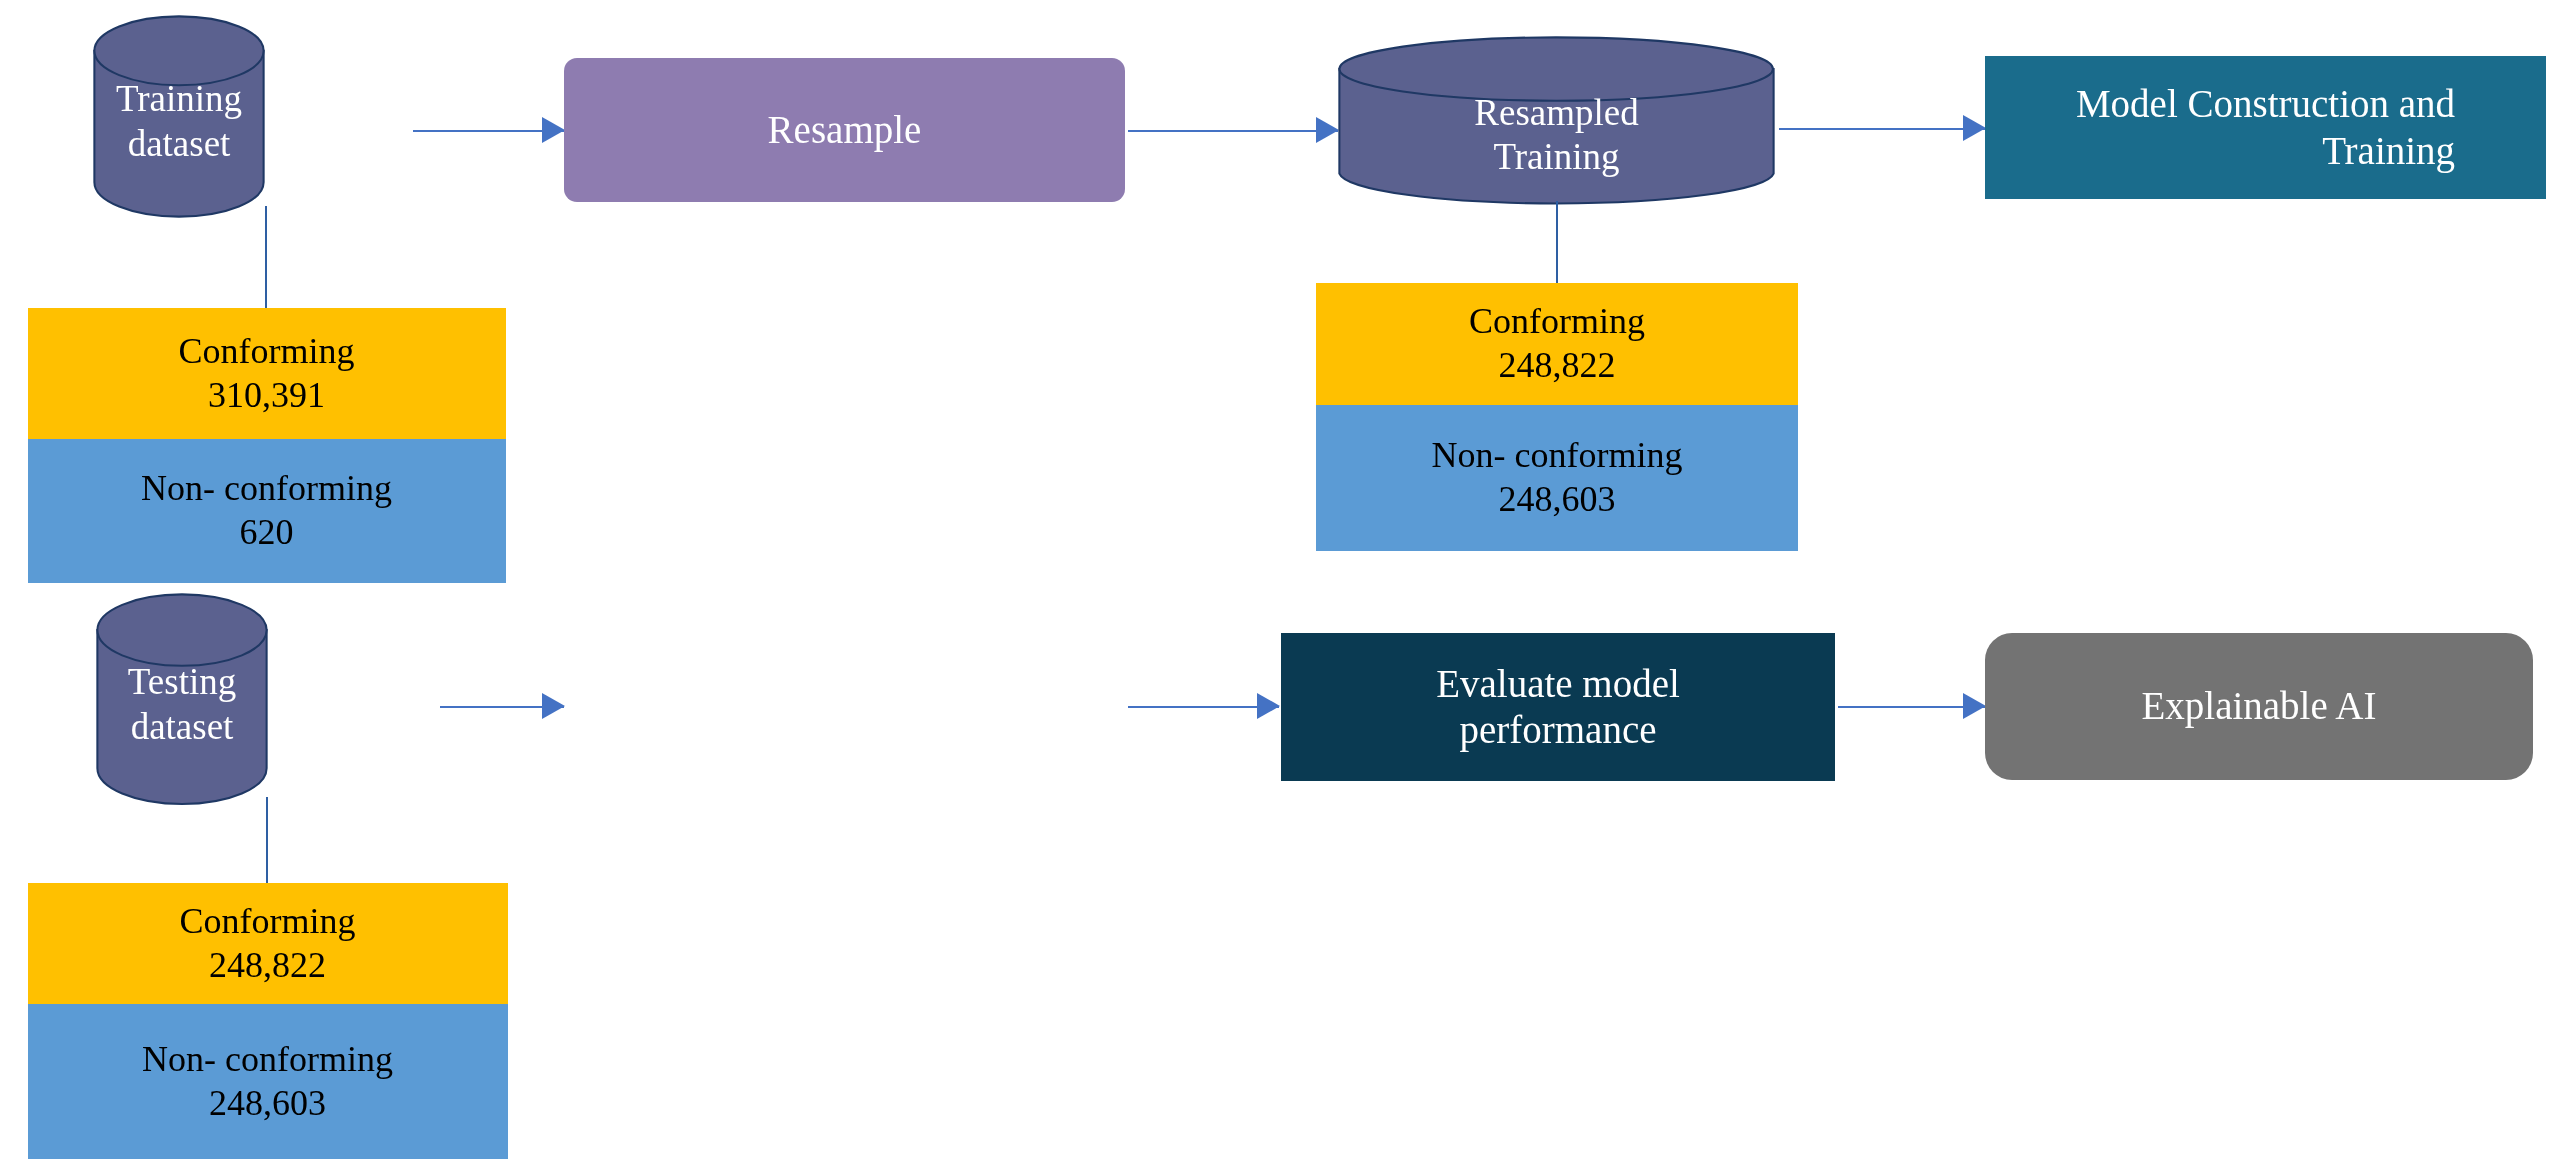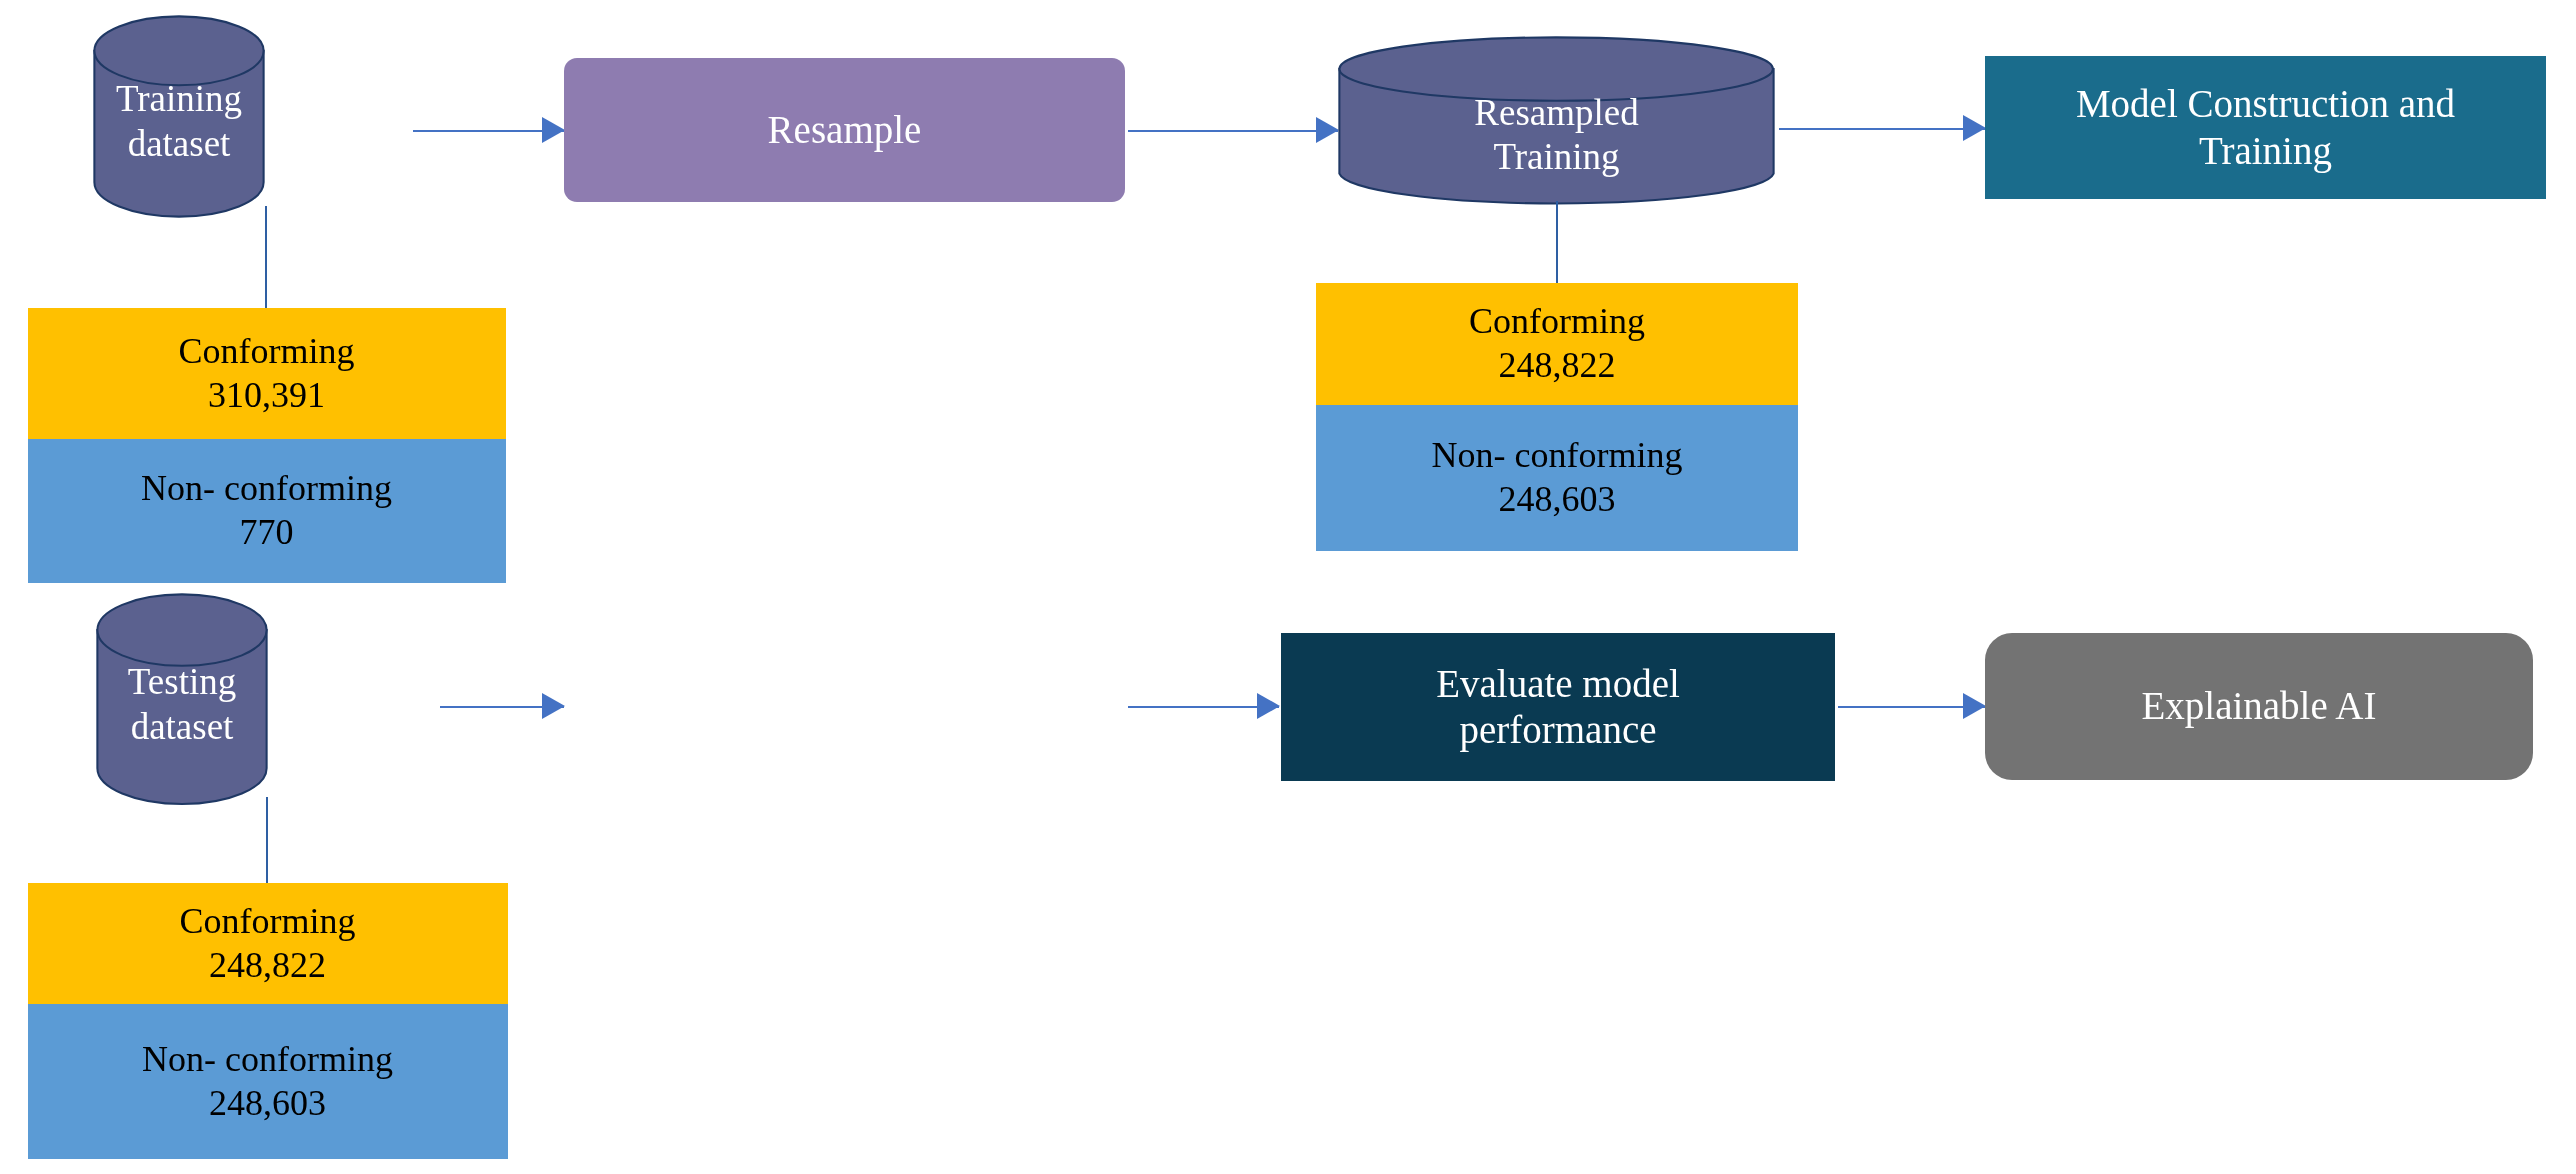--- a/index.html
+++ b/index.html
@@ -74,36 +74,36 @@
       <span>Training</span>
     </div>
   </div>
 
   <div class="harrow" style="left:1779px;top:129px;width:206px;">
     <div class="shaft"></div>
     <div class="head"></div>
   </div>
 
   <div class="node rect" style="left:1985px;top:56px;width:561px;height:143px;background:#1A6C8C;">
-    <div style="display:flex;flex-direction:column;">
+    <div style="display:flex;flex-direction:column;text-align:right;">
       <span>Model Construction and</span>
       <span>Training</span>
     </div>
   </div>
 
   <div class="vline" style="left:265px;top:206px;height:103px;"></div>
 
   <div class="statbox" style="left:27.5px;top:308px;width:478px;height:275px;">
     <div class="stat-row" style="position:absolute;left:0;top:0;width:478px;height:131px;background:#FFC000;">
       <span>Conforming</span>
       <span>310,391</span>
     </div>
     <div class="stat-row" style="position:absolute;left:0;top:131px;width:478px;height:144px;background:#5B9BD5;">
       <span>Non- conforming</span>
-      <span>770</span>
+      <span>620</span>
     </div>
   </div>
 
   <div class="vline" style="left:1556px;top:201px;height:84px;"></div>
 
   <div class="statbox" style="left:1316px;top:283px;width:482px;height:268px;">
     <div class="stat-row" style="position:absolute;left:0;top:0;width:482px;height:122px;background:#FFC000;">
       <span>Conforming</span>
       <span>248,822</span>
     </div>

